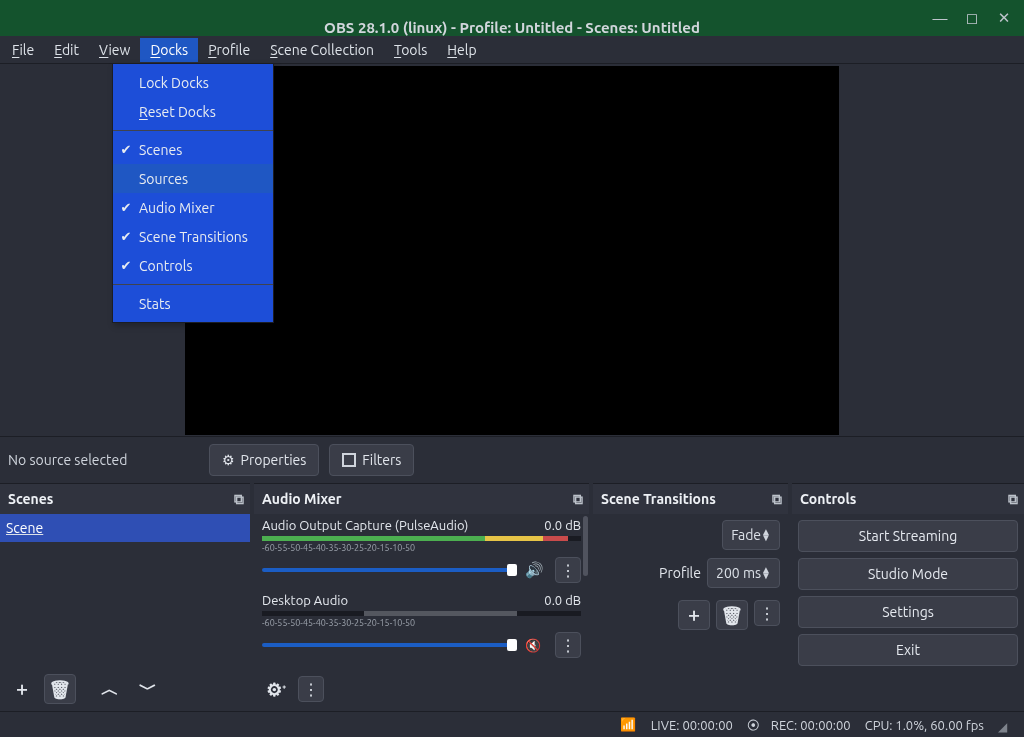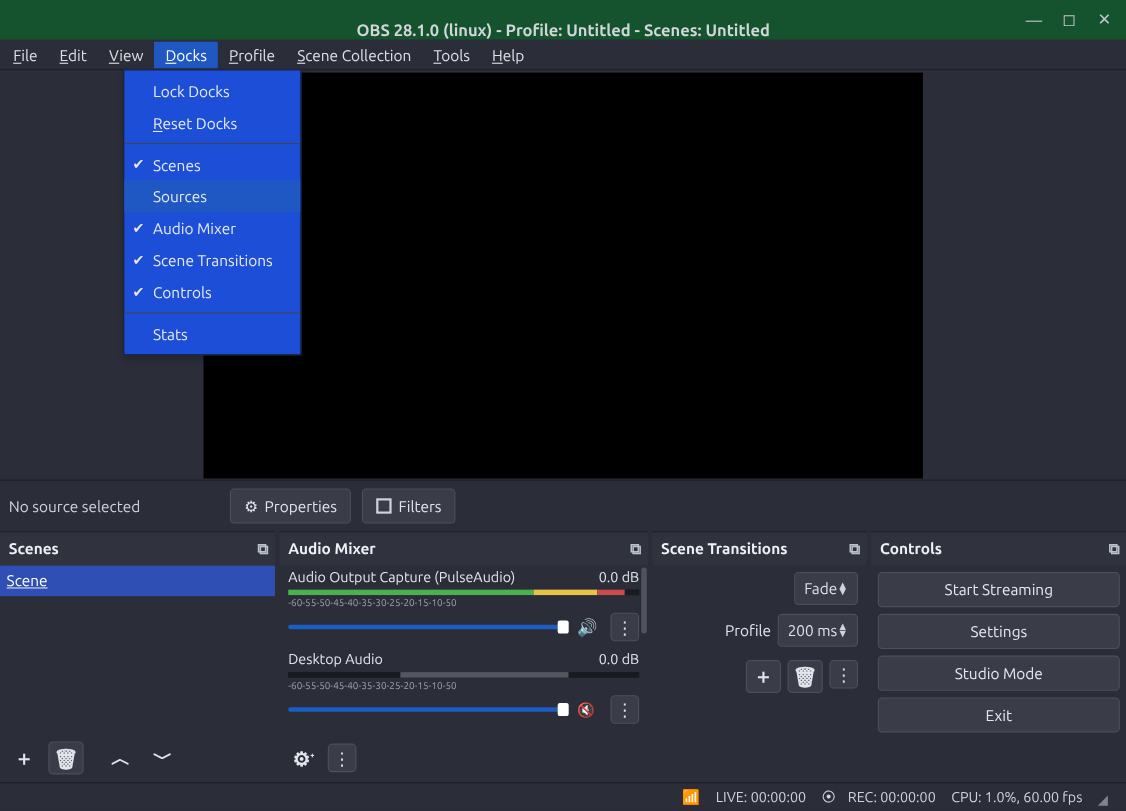--- a/index.html
+++ b/index.html
@@ -435,22 +435,22 @@
     </div>
   </div>
 
   <div class="panel controls">
     <div class="panel-header">
       <span>Controls</span>
       <span class="dock-icon">⧉</span>
     </div>
     <div class="controls-body">
       <div class="ctl-btn">Start Streaming</div>
+      <div class="ctl-btn">Studio Mode</div>
       <div class="ctl-btn">Settings</div>
-      <div class="ctl-btn">Studio Mode</div>
       <div class="ctl-btn">Exit</div>
     </div>
   </div>
 
 </div>
 
 <div class="statusbar">
   <div class="sitem">
       <span>📶</span>
     </div>

